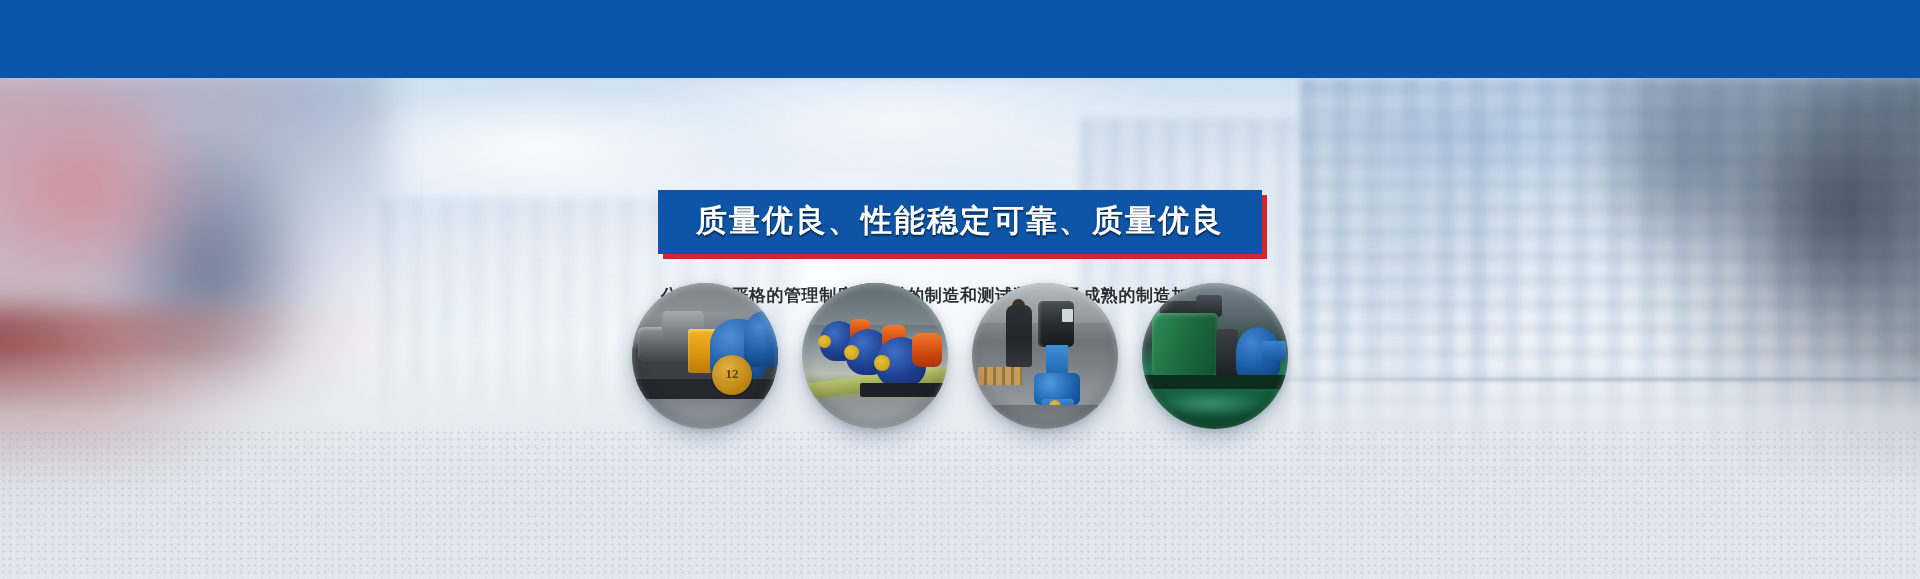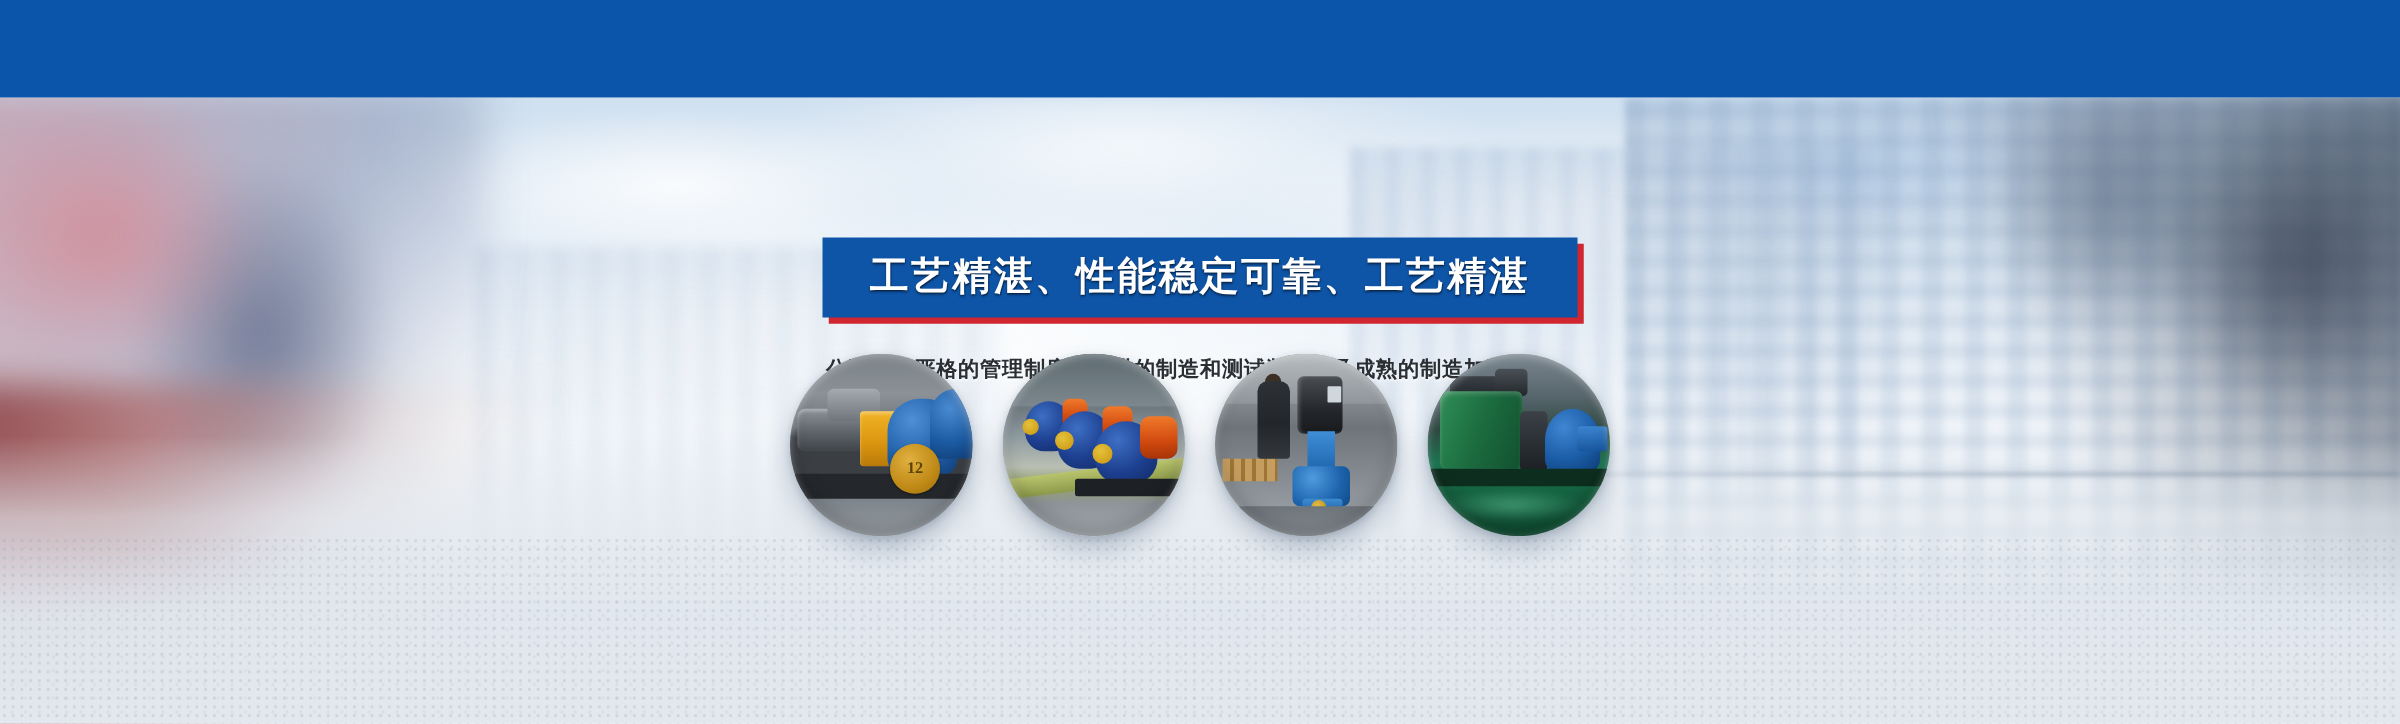--- a/index.html
+++ b/index.html
@@ -296,21 +296,21 @@
     <div class="bg-city-l"></div>
     <div class="bg-left-blur"></div>
     <div class="bg-right-blur"></div>
     <div class="bg-left-low"></div>
     <div class="bg-horizon"></div>
     <div class="bg-ground"></div>
     <div class="bg-ground-tex"></div>
 
     <div class="headline-wrap">
       <div class="title-box">
-        <div class="title-text">工艺精湛、性能稳定可靠、工艺精湛</div>
+        <div class="title-text">质量优良、性能稳定可靠、质量优良</div>
       </div>
       <div class="subtitle">公司具有严格的管理制度，先进的制造和测试装备以及成熟的制造加工工艺。</div>
     </div>
 
     <div class="circles">
 
       <div class="circle">
         <div class="photo p1">
           <div class="m-motor"></div>
           <div class="m-motor2"></div>

